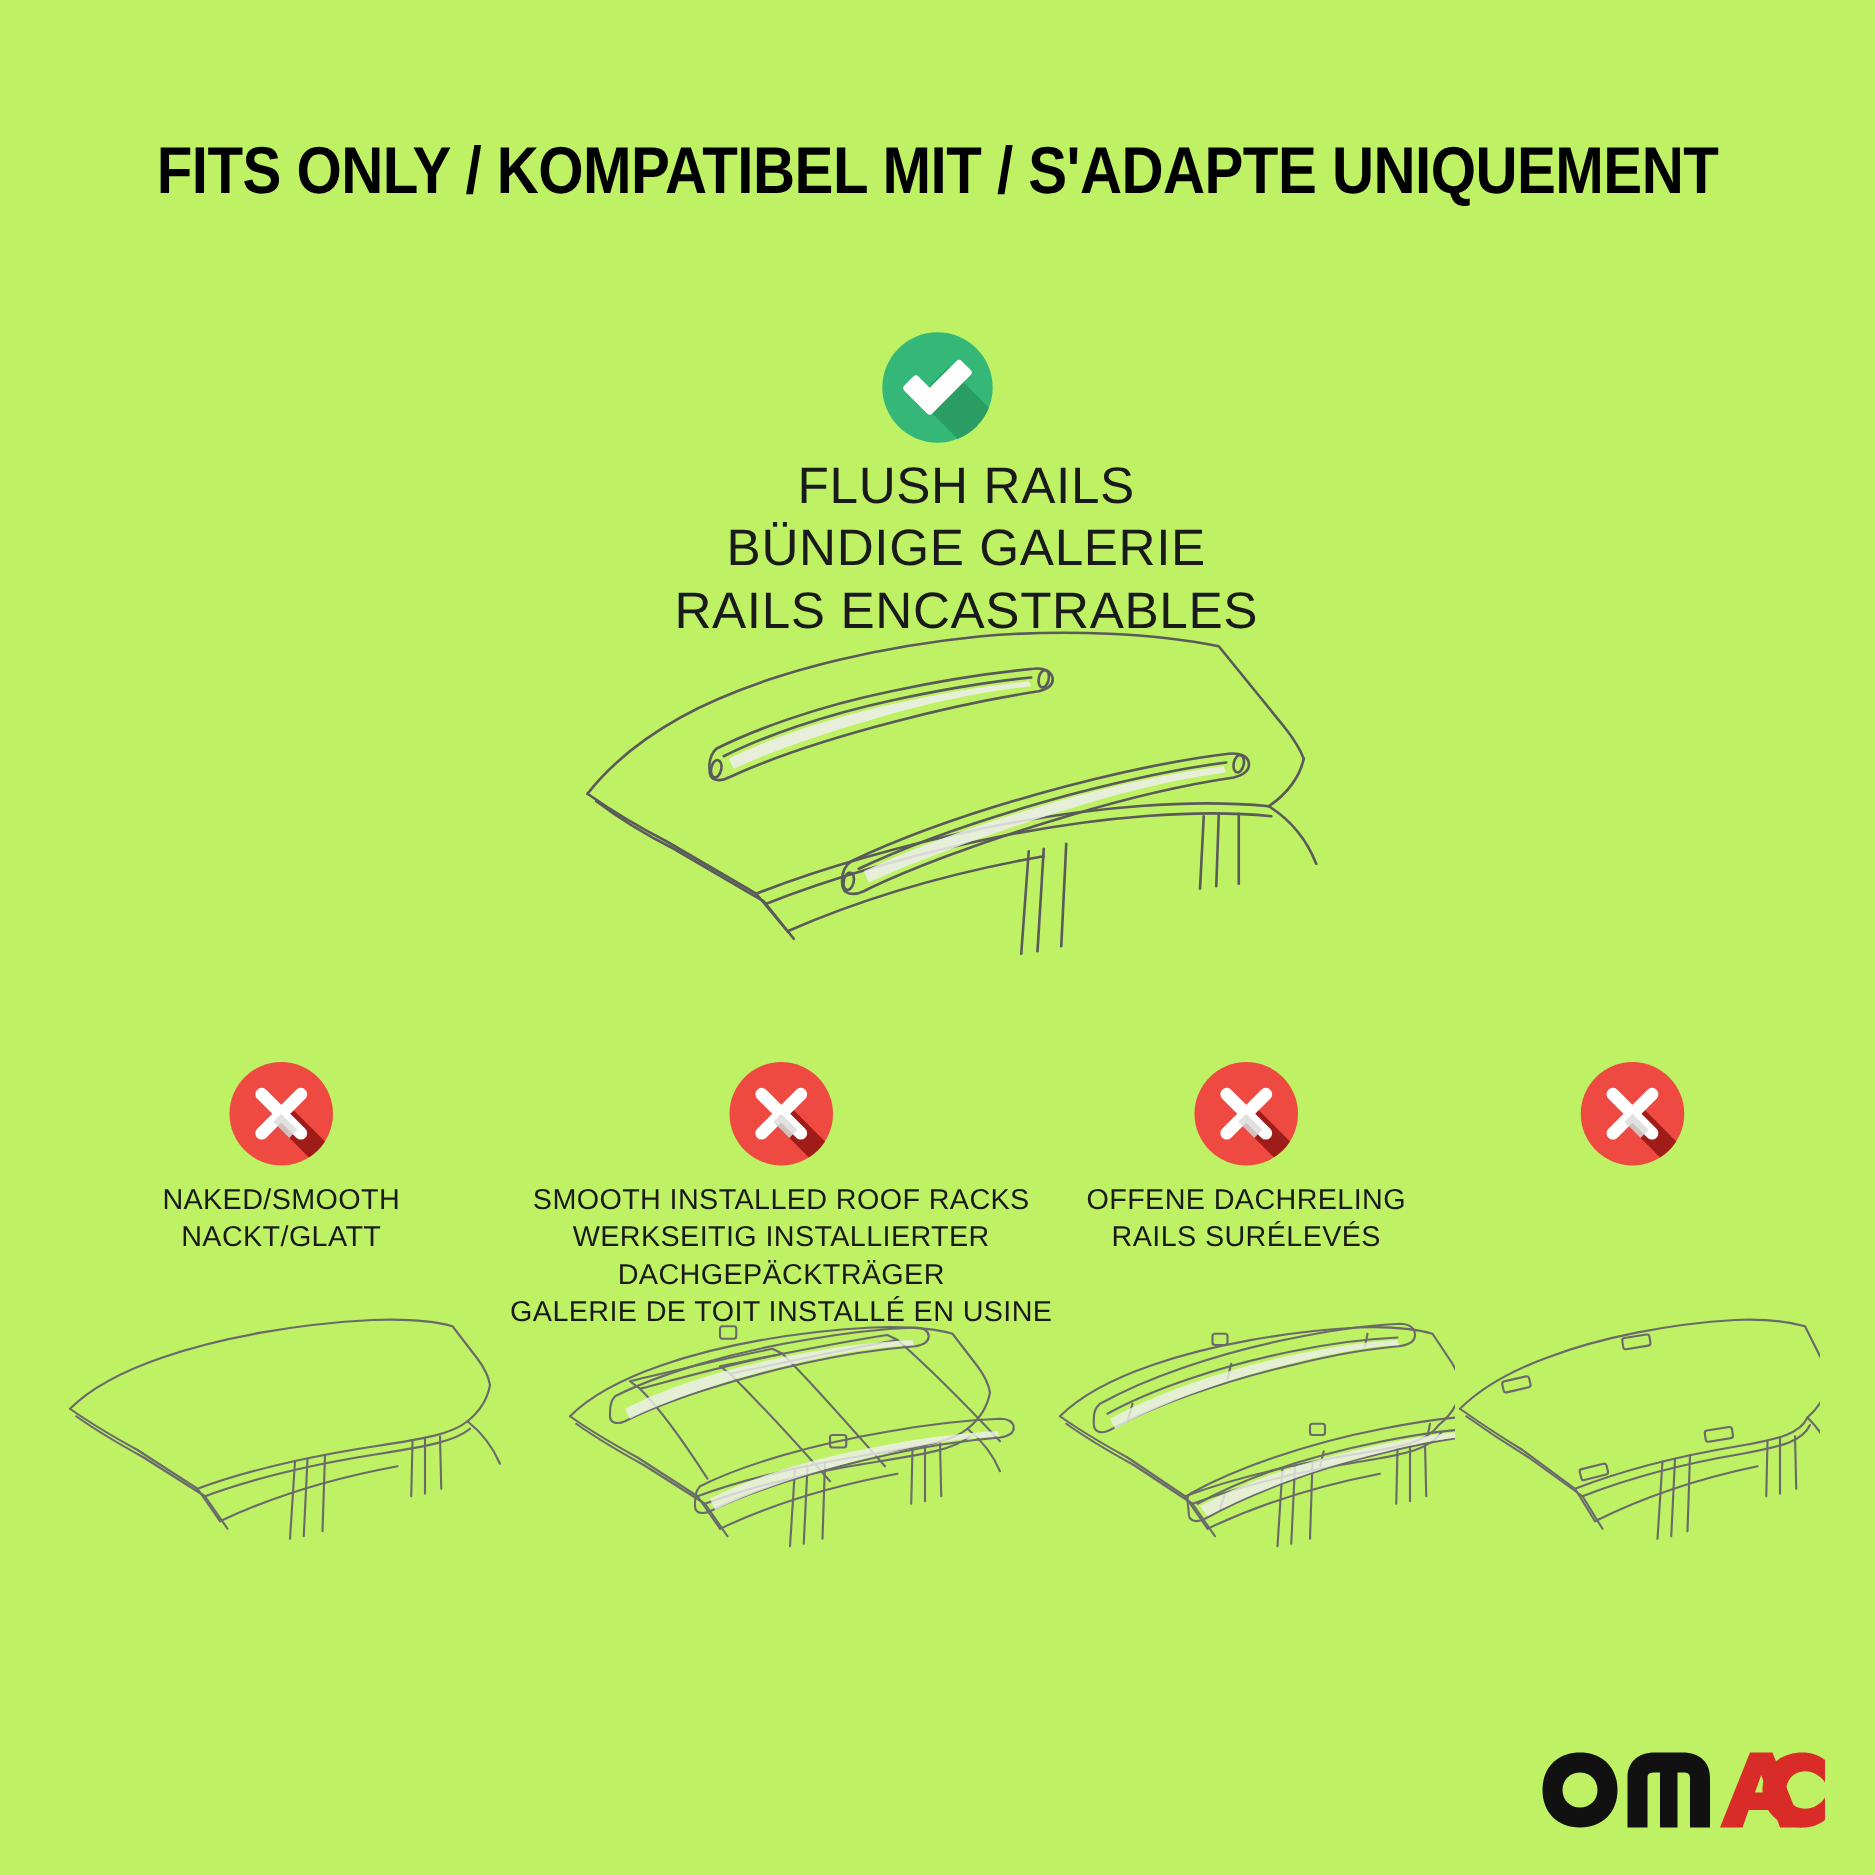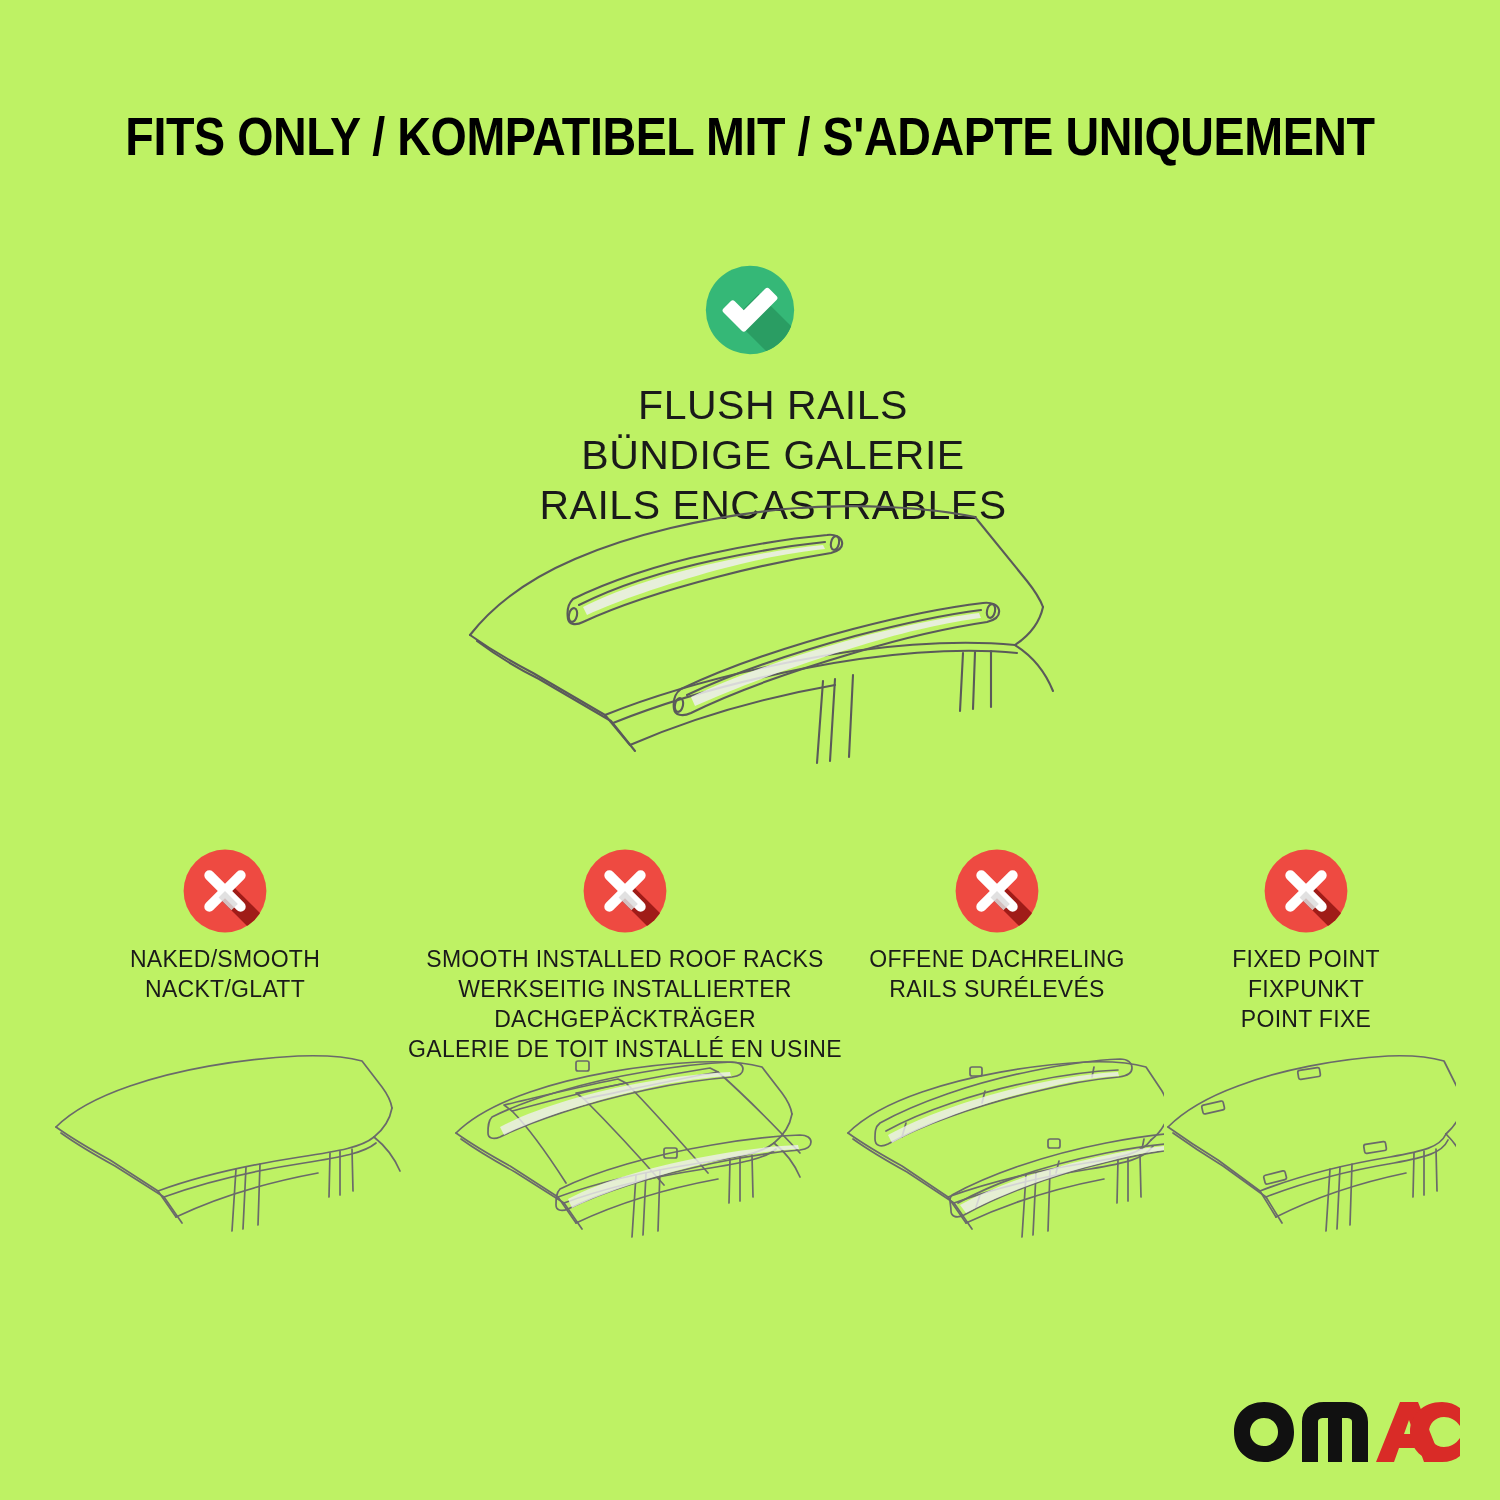--- a/index.html
+++ b/index.html
@@ -43,21 +43,21 @@
     left: 0;
     top: 262px;
     width: 1500px;
     text-align: center;
   }
   .badge-wrap {
     display: inline-block;
     line-height: 0;
   }
   .approved-text {
-    margin-top: 18px;
+    margin-top: 0;
     font-size: 41px;
     font-weight: 400;
     color: #1a1a1a;
     line-height: 1.22;
     letter-spacing: 0.5px;
     padding-left: 46px;
   }
   .approved-text div { white-space: nowrap; }
 
   
@@ -405,25 +405,20 @@
           </g>
           <g stroke="#ffffff" stroke-width="11" stroke-linecap="round">
             <line x1="33" y1="33" x2="67" y2="67"></line>
             <line x1="67" y1="33" x2="33" y2="67"></line>
           </g>
           <g clip-path="url(#clipX4)">
             <path d="M50 50 L64 64 L57 71 L43 57 Z" fill="#dcdcdc" opacity="0.85"></path>
           </g>
         </svg>
       </div>
-      <div class="col-label">
-        <div>FIXED POINT</div>
-        <div>FIXPUNKT</div>
-        <div>POINT FIXE</div>
-      </div>
       <div class="col-illu" style="top:200px;">
         <svg width="300" height="230" viewBox="0 0 300 230" aria-hidden="true">
           <g fill="none" stroke="#6a6a6a" stroke-width="1.7" stroke-linejoin="round" stroke-linecap="round">
             <path d="M12 82 C 28 66, 52 52, 82 41 C 124 25, 180 14, 232 11
                      C 256 10, 274 12, 288 16 L 300 40 C 304 47, 306 54, 307 60"></path>
             <path d="M307 60 C 305 71, 299 81, 290 89"></path>
             <path d="M12 82 C 26 92, 44 104, 62 115 L 104 146 L 120 172"></path>
             <path d="M17 88 C 31 98, 49 110, 67 121 L 110 152 L 126 178"></path>
             <path d="M104 146 C 140 132, 186 120, 234 112 C 268 106, 284 102, 290 89"></path>
             <path d="M110 152 C 146 138, 190 126, 238 118 C 270 112, 286 108, 292 95"></path>

